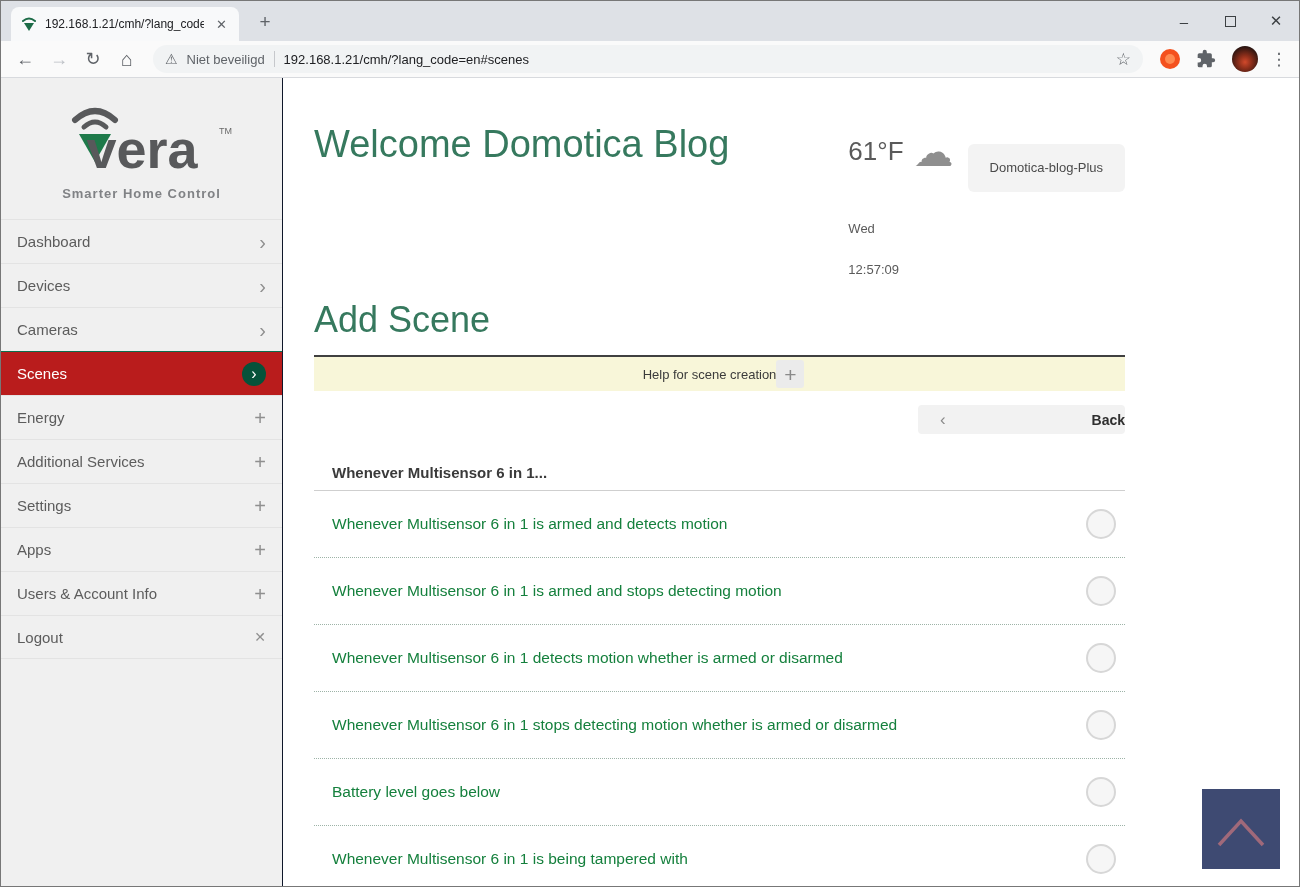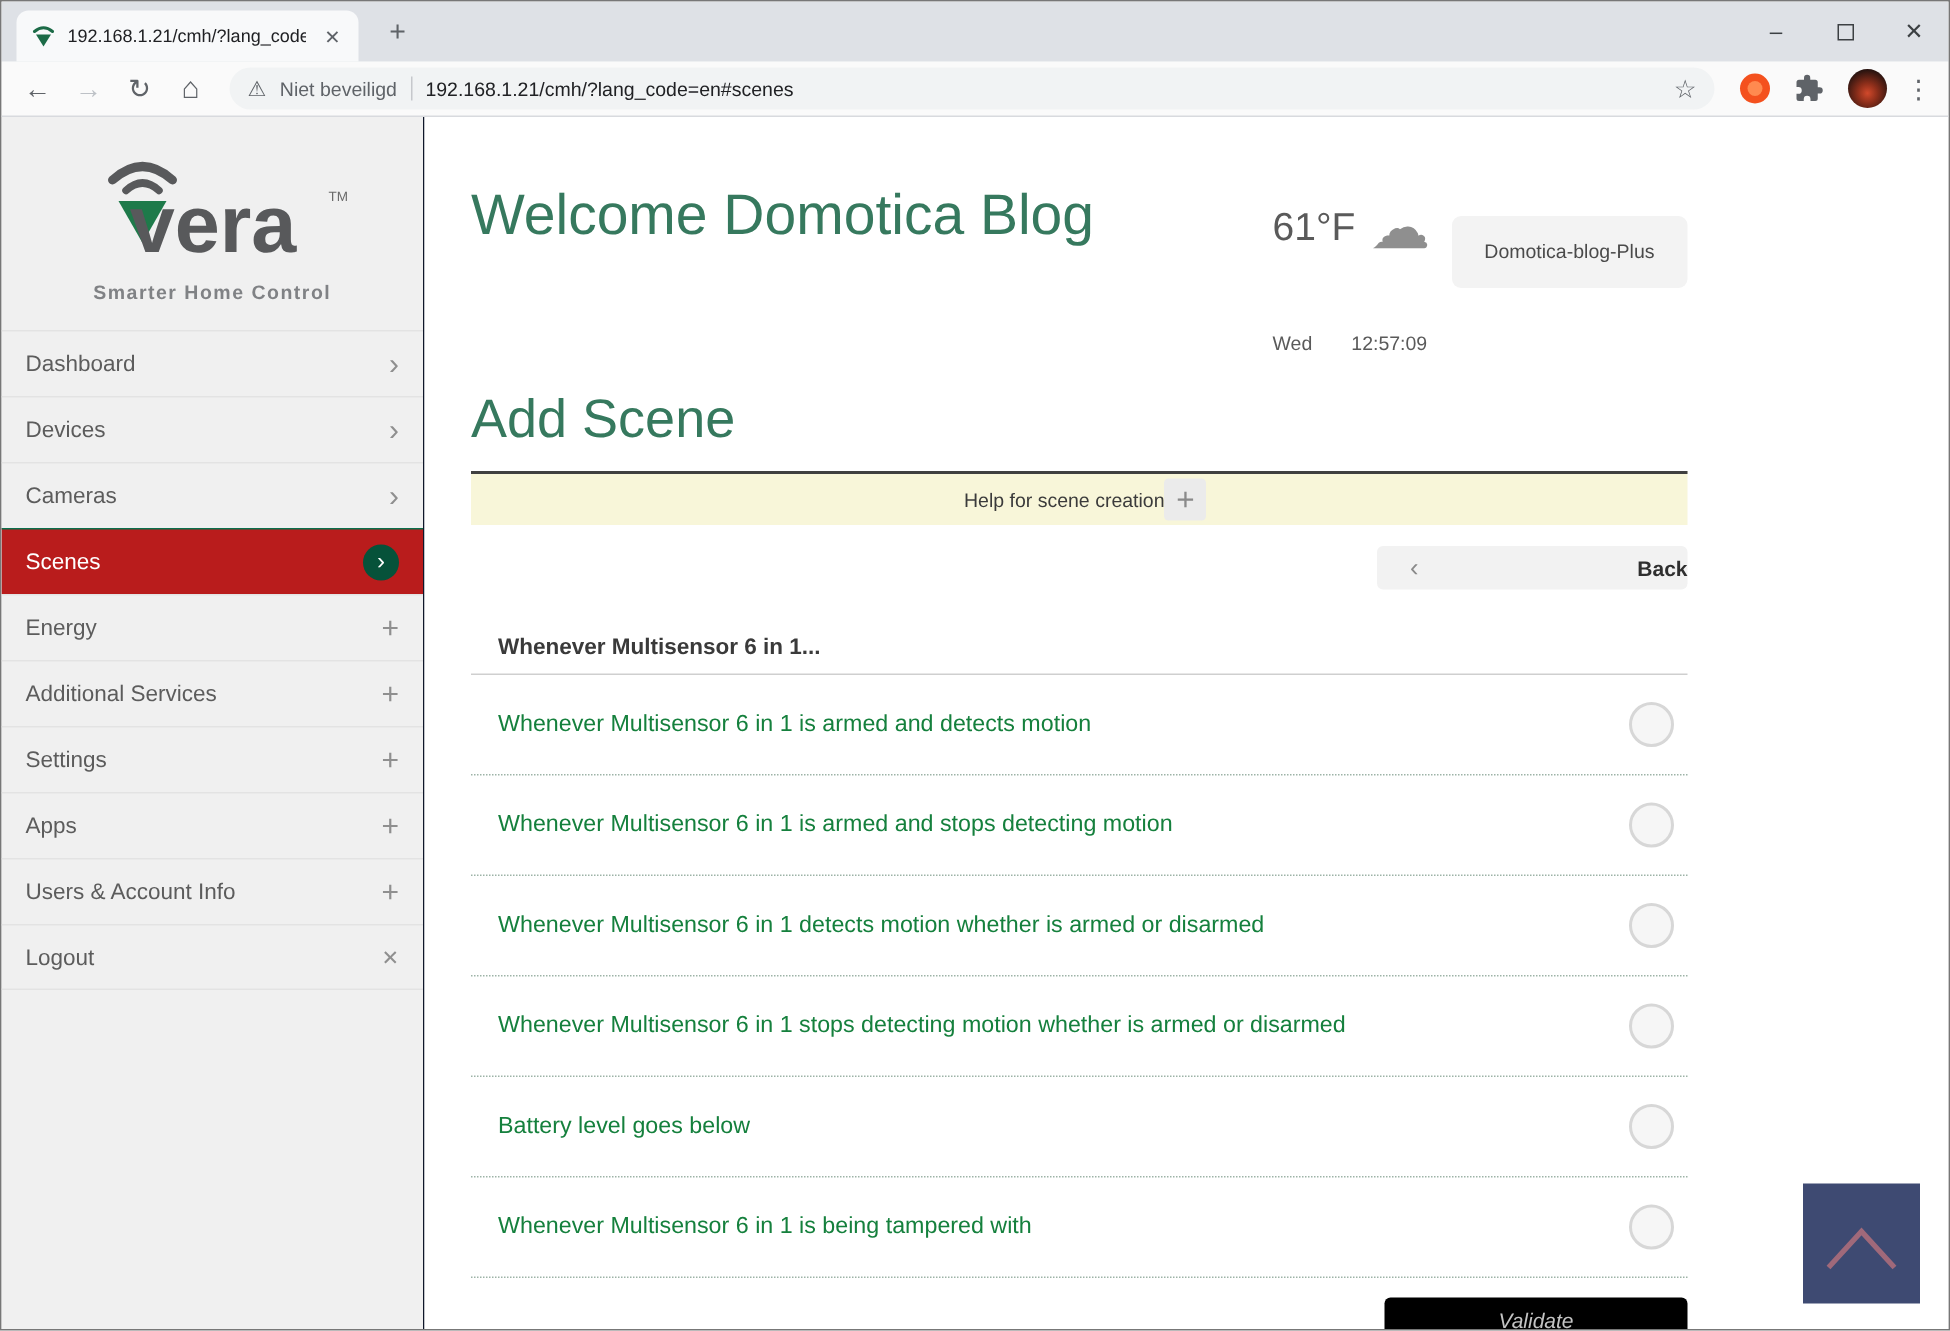--- a/index.html
+++ b/index.html
@@ -56,21 +56,21 @@
   .main { flex:1; background:#fff; position:relative; }
   .content { width:811px; margin:44px 0 0 31px; }
 
   .header-row { display:flex; align-items:flex-start; }
   h1.welcome { font-size:38px; font-weight:300; color:#36795e; line-height:1.16; width:440px; }
   .weather-cluster { margin-left:auto; display:flex; align-items:flex-start; gap:14px; margin-top:14px; }
   .weather-left { display:flex; flex-direction:column;gap:48px; }
   .weather-top { display:flex; align-items:center; gap:10px; }
   .temp { font-size:26px; color:#5a5a5a; }
   .cloud { font-size:40px; color:#8f8f8f; line-height:.75; }
-  .weather-bot { display:flex; gap:26px; font-size:13px; color:#5a5a5a; margin-top:6px; }
+  .weather-bot { display:flex; gap:26px; font-size:13px; color:#5a5a5a; margin-top:6px;flex-direction:column; }
   .controller-btn { height:48px; background:#f3f3f3; border-radius:6px; padding:0 22px; line-height:48px;
                     font-size:13px; color:#4a4a4a; margin-top:8px; }
 
   h2.page-title { font-size:36px; font-weight:300; color:#36795e; margin:22px 0 14px; }
 
   .help-bar { height:36px; background:#f8f6d9; border-top:2px solid #404040; display:flex;
               align-items:center; justify-content:center; padding:0 8px 0 16px; }
   .help-label { font-size:13px; color:#3b3b3b; }
   .help-plus { width:28px; height:28px; background:#ebebeb; border-radius:3px; color:#8a8a8a;
                font-size:21px; display:flex; align-items:center; justify-content:center; line-height:1; }

